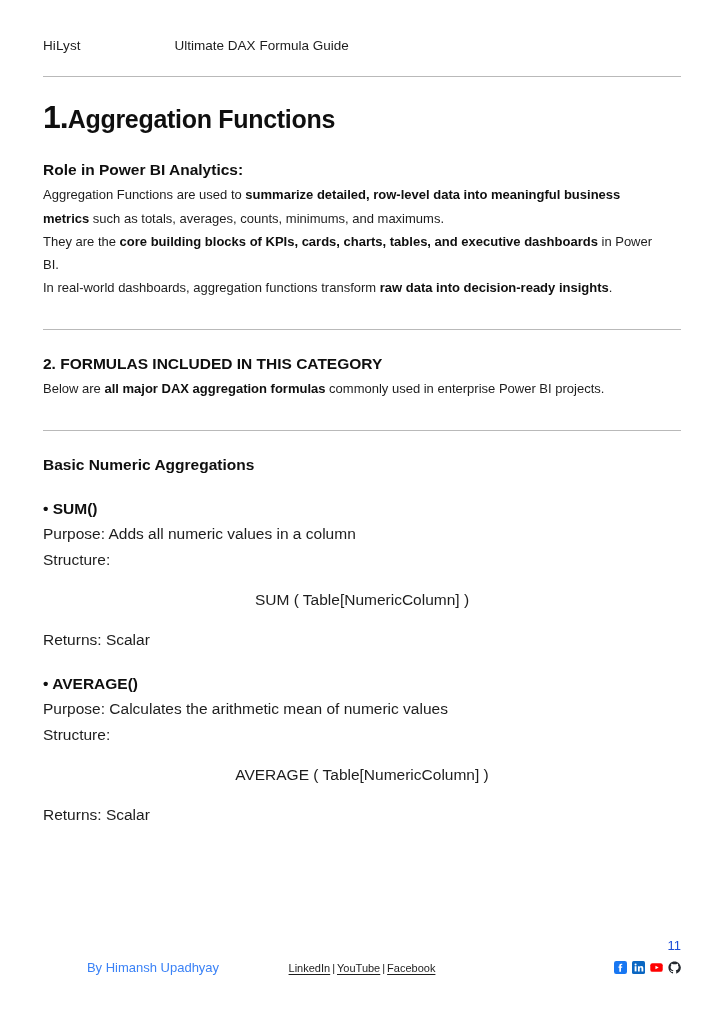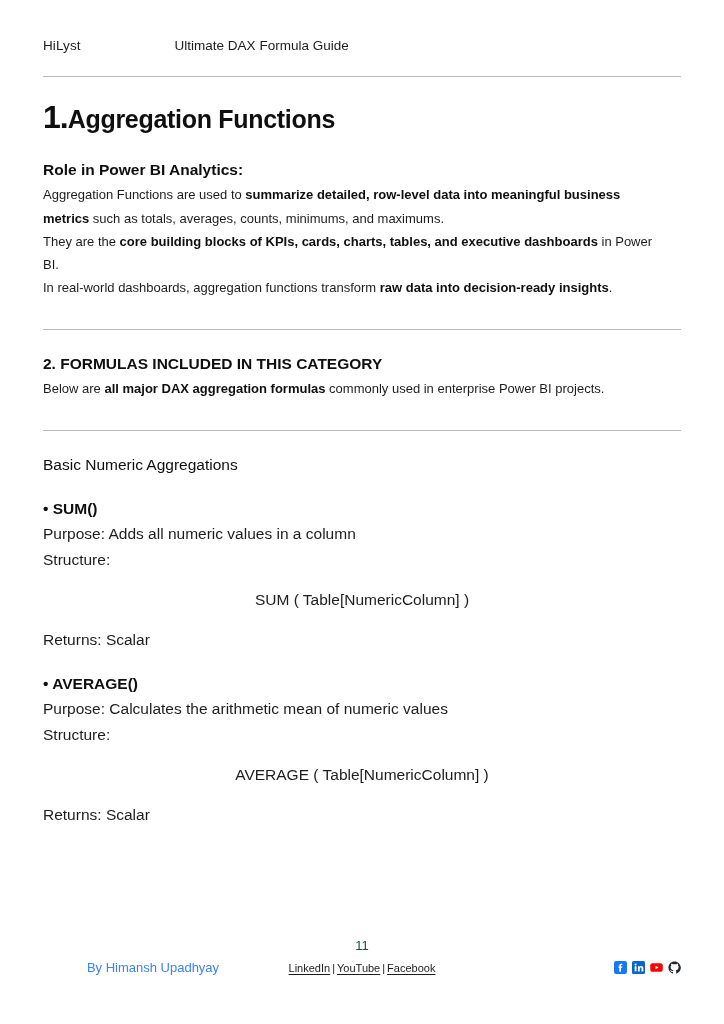--- a/index.html
+++ b/index.html
@@ -94,21 +94,21 @@
     margin: 22px 0 0 0;
     font-size: 15.5px;
     font-weight: bold;
     color: #0f0f0f;
     line-height: 1.6;
   }
 
   h3.sub-heading {
     margin: 22px 0 0 0;
     font-size: 15.5px;
-    font-weight: normal;
+    font-weight: bold;
     color: #0f0f0f;
     line-height: 1.6;
   }
 
   .fn-name {
     margin: 19px 0 0 0;
     font-size: 15.5px;
     font-weight: bold;
     color: #0f0f0f;
     line-height: 1.55;
@@ -139,23 +139,23 @@
     left: 43px;
     right: 43px;
     bottom: 42px;
     height: 44px;
   }
   .page-number {
     position: absolute;
     left: 0;
     right: 0;
     top: 0;
-    text-align: center;
+    text-align: right;
     font-size: 13px;
-    color: #14532d;
+    color: #1d4ed8;
   }
   .footer-row {
     position: absolute;
     left: 0;
     right: 0;
     top: 22px;
     display: flex;
     align-items: center;
   }
   .author {

